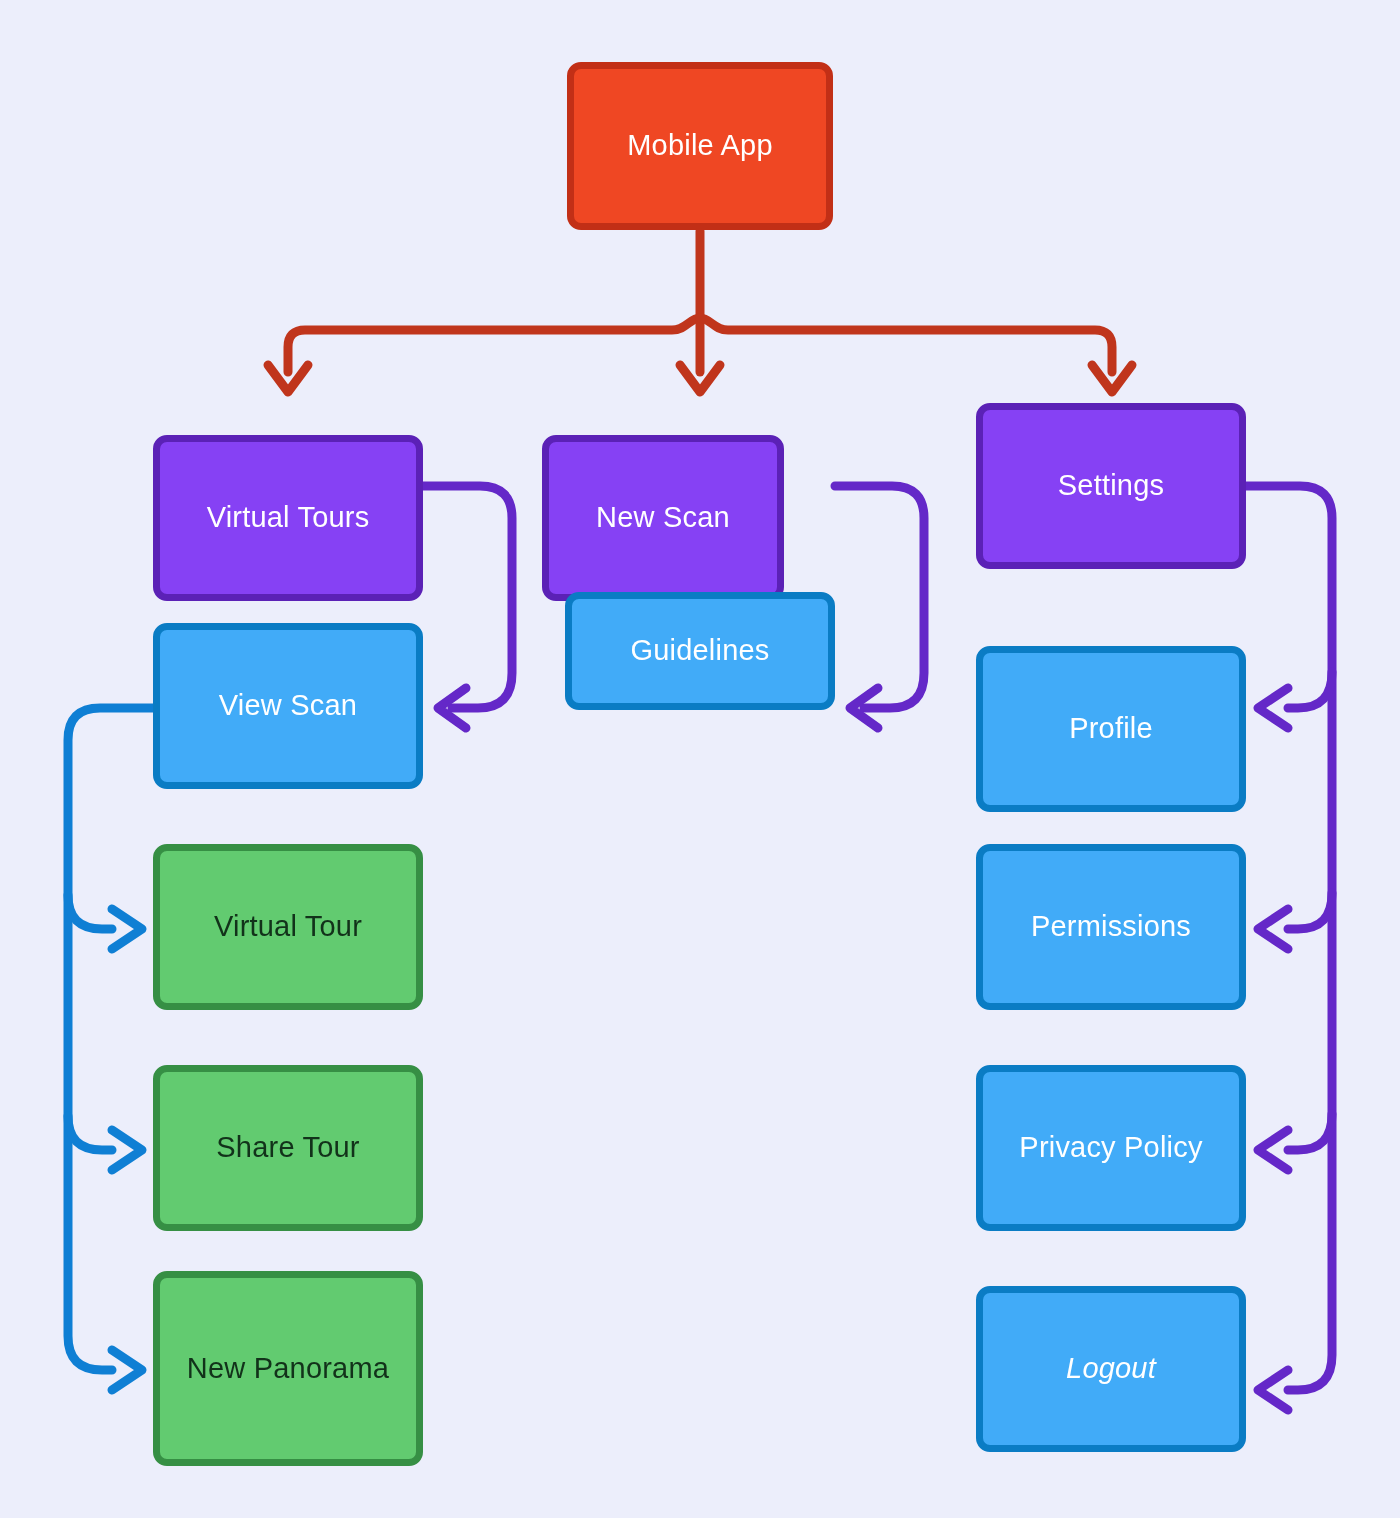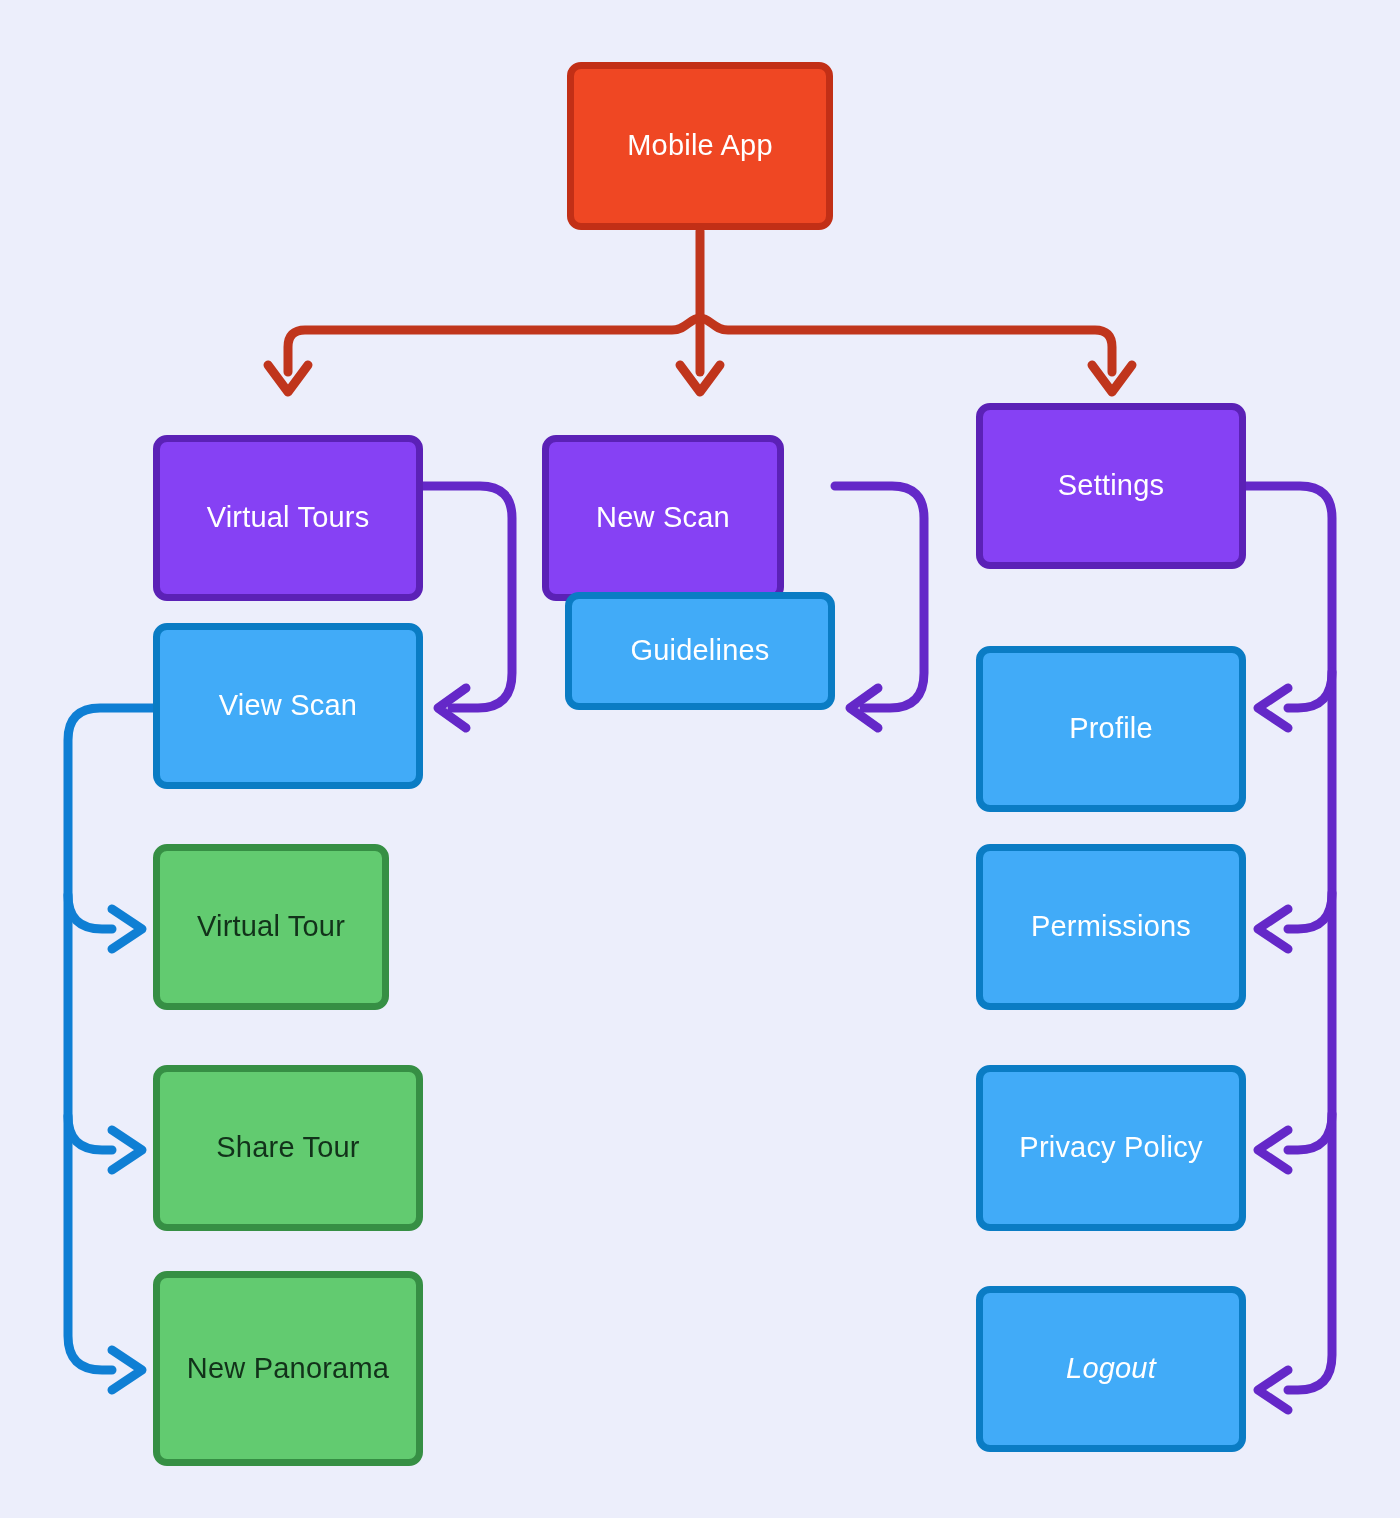--- a/index.html
+++ b/index.html
@@ -136,21 +136,21 @@
       </div>
       <div class="node secondary" style="left: 153px; top: 623px; width: 270px; height: 166px;">
         <span class="node-label">View Scan</span>
       </div>
       <div class="node secondary" style="left: 565px; top: 592px; width: 270px; height: 118px;">
         <span class="node-label">Guidelines</span>
       </div>
       <div class="node secondary" style="left: 976px; top: 646px; width: 270px; height: 166px;">
         <span class="node-label">Profile</span>
       </div>
-      <div class="node tertiary" style="left: 153px; top: 844px; width: 236px; height: 166px;">
+      <div class="node tertiary" style="left: 153px; top: 844px; width: 270px; height: 166px;">
         <span class="node-label">Virtual Tour</span>
       </div>
       <div class="node secondary" style="left: 976px; top: 844px; width: 270px; height: 166px;">
         <span class="node-label">Permissions</span>
       </div>
       <div class="node tertiary" style="left: 153px; top: 1065px; width: 270px; height: 166px;">
         <span class="node-label">Share Tour</span>
       </div>
       <div class="node secondary" style="left: 976px; top: 1065px; width: 270px; height: 166px;">
         <span class="node-label">Privacy Policy</span>

